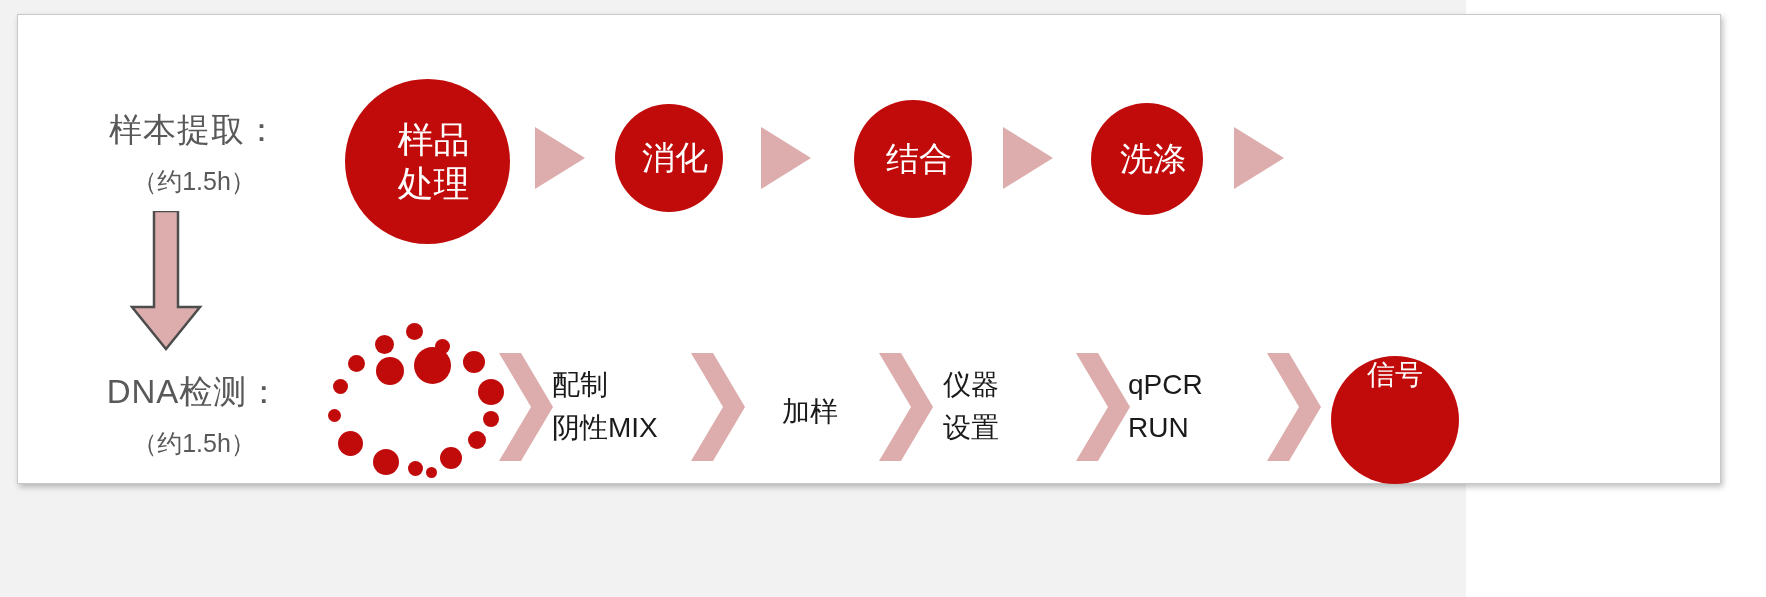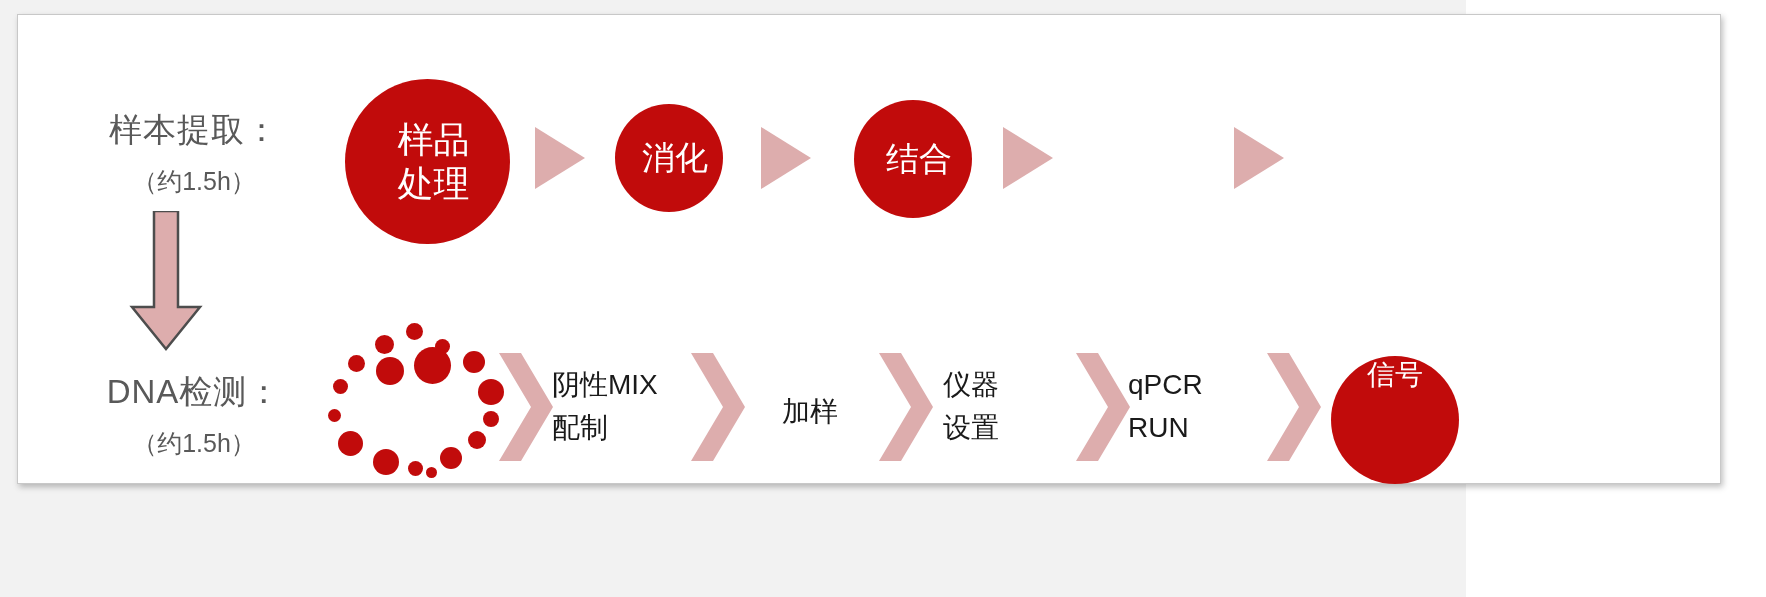--- a/index.html
+++ b/index.html
@@ -182,20 +182,25 @@
     <div class="tri" id="tri-2"></div>
 
     <div class="circle" id="circle-3">
       <span class="txt">
         <span>结合</span>
       </span>
     </div>
 
     <div class="tri" id="tri-3"></div>
 
+    <div class="circle" id="circle-4">
+      <span class="txt">
+        <span>洗涤</span>
+      </span>
+    </div>
 
     <div class="tri" id="tri-4"></div>
 
 
     <div class="row-label" id="label-detect">
       <span class="main">DNA检测：</span>
       <span class="sub">（约1.5h）</span>
     </div>
 
     <div id="dot-cluster">
@@ -218,22 +223,22 @@
       <div class="dot" style="left:98px;top:146px;width:11px;height:11px;"></div>
     </div>
 
     <div class="chev" id="chev-1">
       <svg width="56" height="108" viewBox="0 0 56 108">
         <polygon points="0,0 22,0 54,54 22,108 0,108 32,54" fill="#ddadad"></polygon>
       </svg>
     </div>
 
     <div class="step-txt" id="step-mix">
+      <span>配制</span>
       <span>阴性MIX</span>
-      <span>配制</span>
     </div>
 
     <div class="chev" id="chev-2">
       <svg width="56" height="108" viewBox="0 0 56 108">
         <polygon points="0,0 22,0 54,54 22,108 0,108 32,54" fill="#ddadad"></polygon>
       </svg>
     </div>
 
     <div class="step-txt" id="step-load">
       <span>加样</span>

